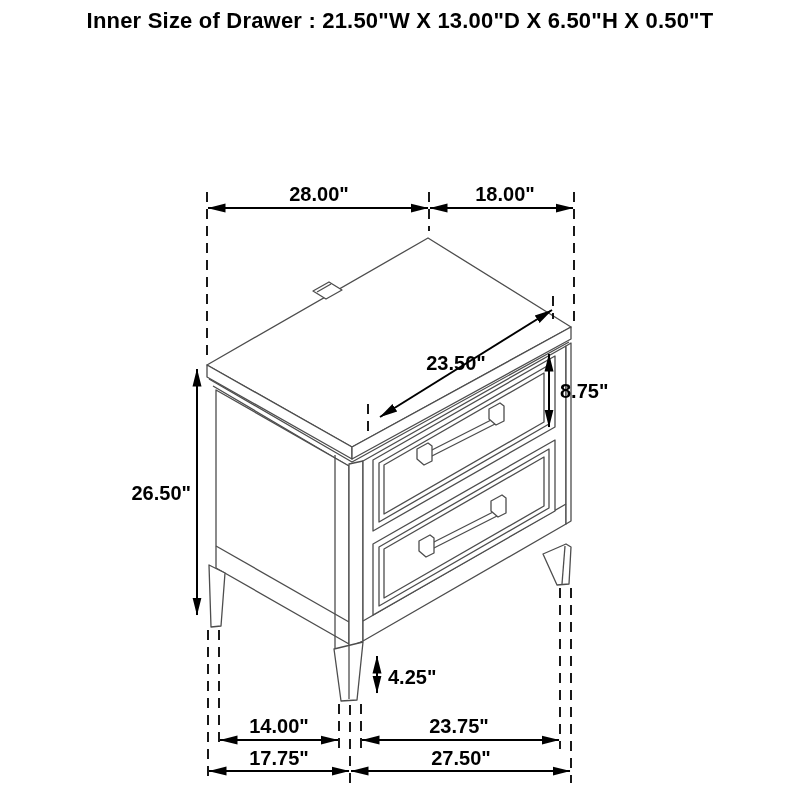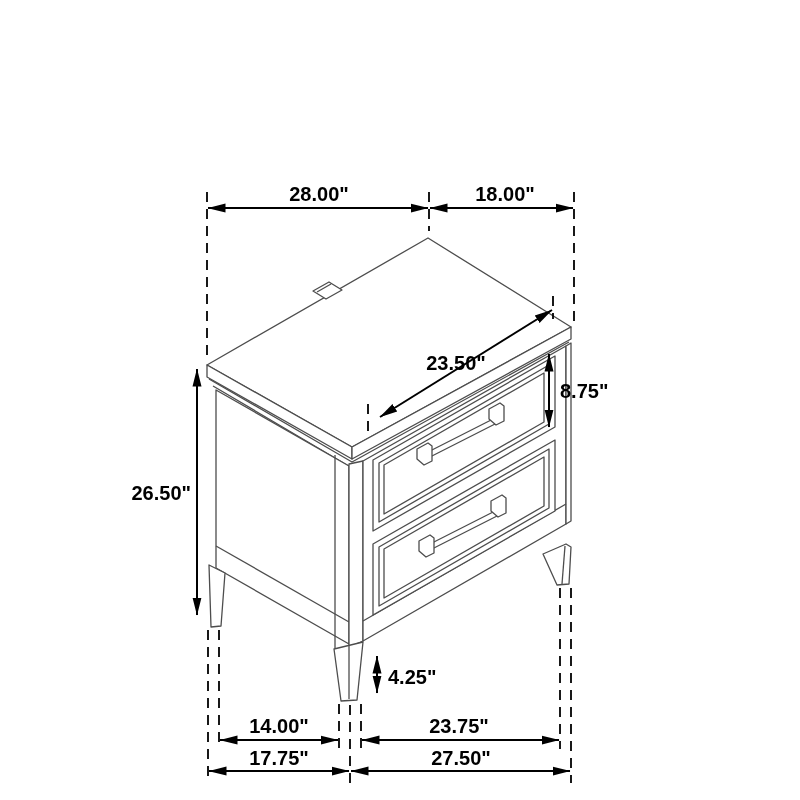--- a/index.html
+++ b/index.html
@@ -23,20 +23,21 @@
   
   .dim{stroke:#000;stroke-width:2;fill:none;}
   .ext{stroke:#000;stroke-width:1.8;fill:none;stroke-dasharray:10 7;}
   .lbl{font-family:"Liberation Sans",sans-serif;font-size:20px;font-weight:bold;fill:#000;}
 </style>
 </head>
 <body>
 
 <div class="canvas">
 
+  <div class="title">Inner Size of Drawer : 21.50"W X 13.00"D X 6.50"H X 0.50"T</div>
 
   <svg width="800" height="800" viewBox="0 0 800 800">
     <defs>
       <marker id="ah" viewBox="0 0 18 12" markerWidth="18" markerHeight="12" refX="17.5" refY="6" orient="auto-start-reverse" markerUnits="userSpaceOnUse">
         <path d="M0,1.5 L18,6 L0,10.5 Z" fill="#000"></path>
       </marker>
     </defs>
 
     <g>
 

